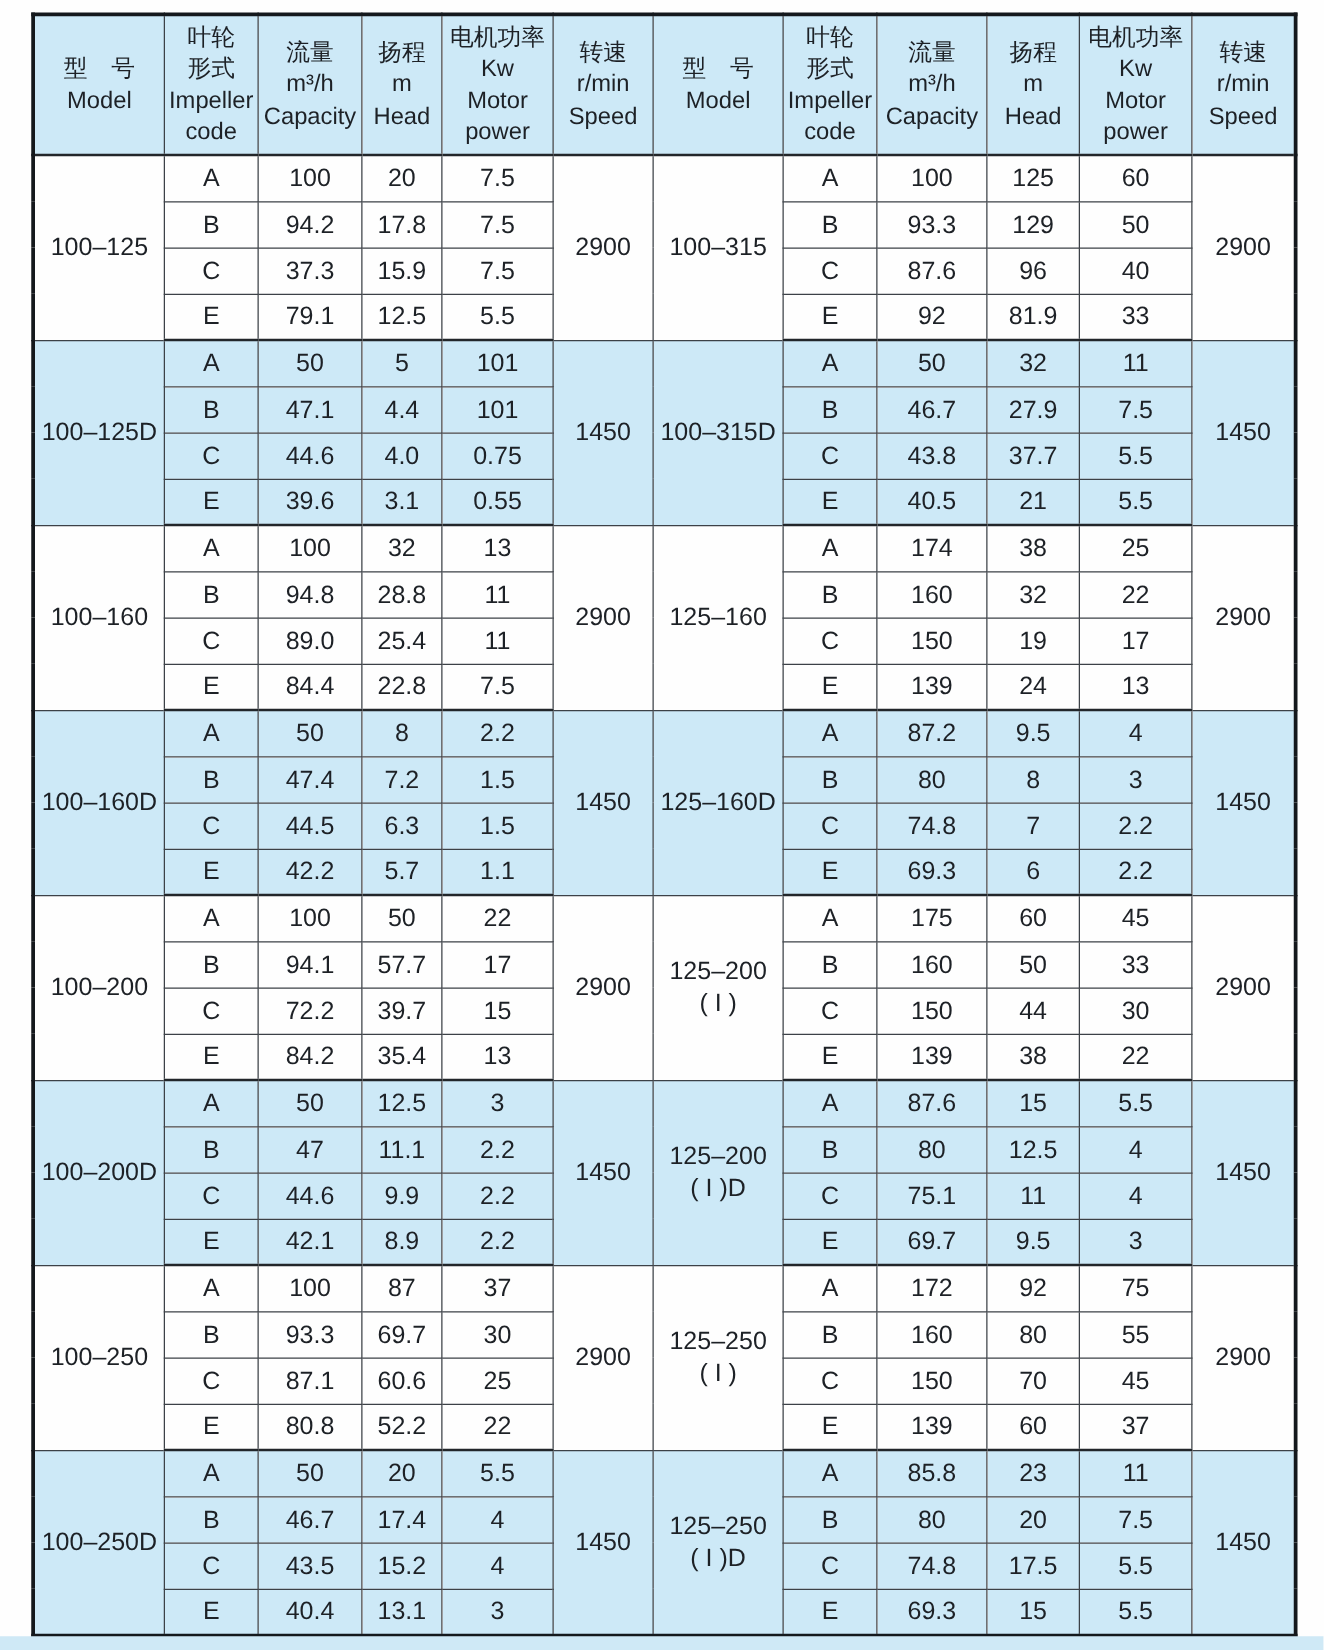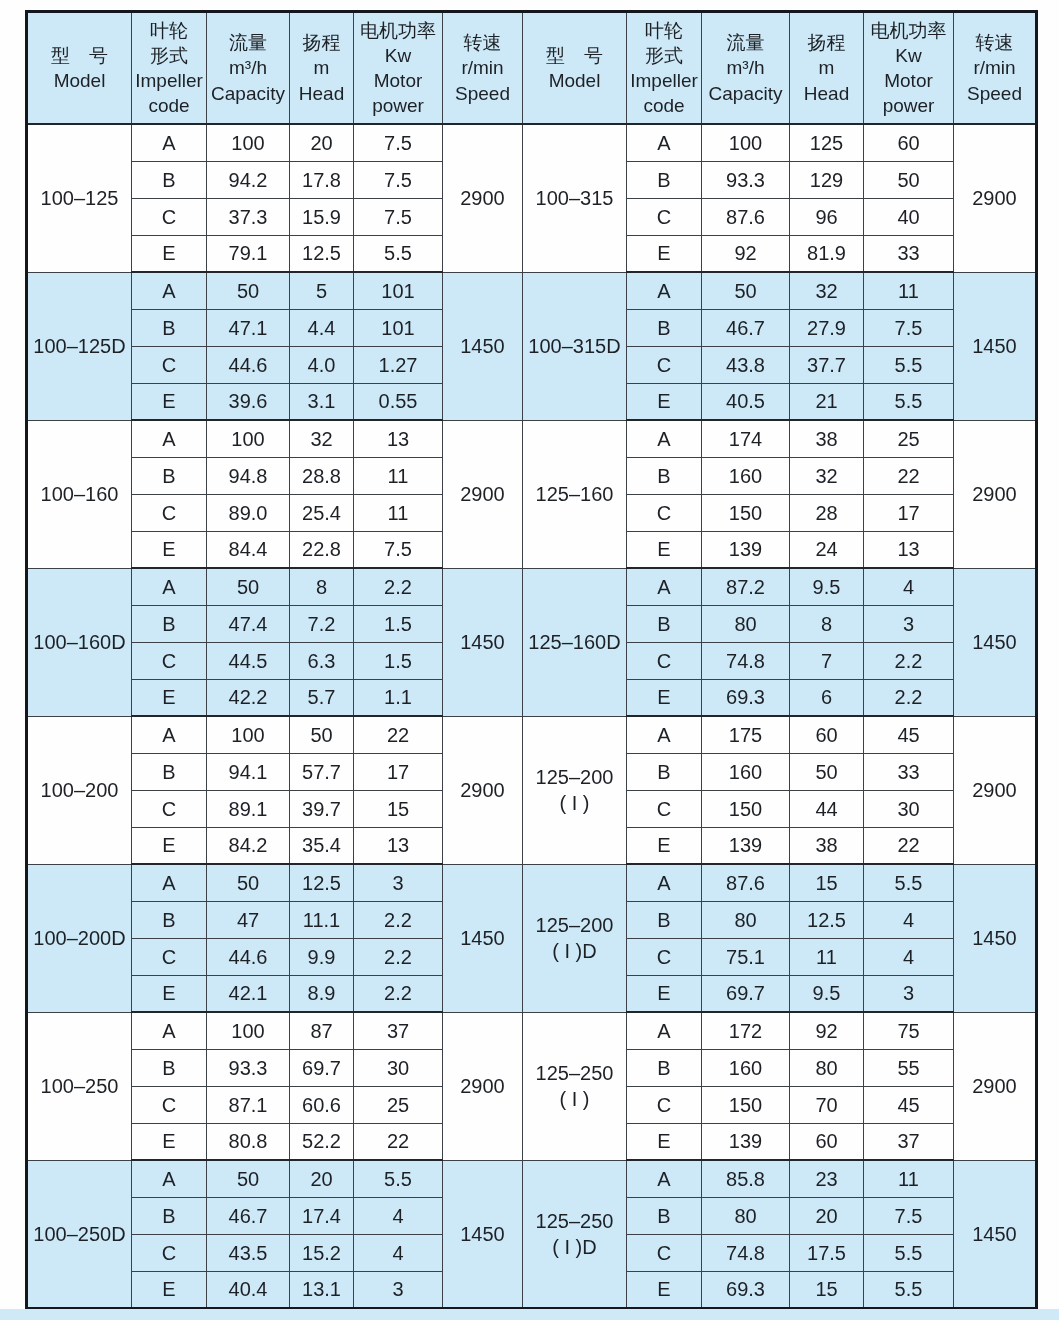--- a/index.html
+++ b/index.html
@@ -192,21 +192,21 @@
           <td class="value-cell shaded">101</td>
           <td class="impeller-cell shaded">B</td>
           <td class="value-cell shaded">46.7</td>
           <td class="value-cell shaded">27.9</td>
           <td class="value-cell shaded">7.5</td>
         </tr>
         <tr>
           <td class="impeller-cell shaded">C</td>
           <td class="value-cell shaded">44.6</td>
           <td class="value-cell shaded">4.0</td>
-          <td class="value-cell shaded">1.27</td>
+          <td class="value-cell shaded">0.75</td>
           <td class="impeller-cell shaded">C</td>
           <td class="value-cell shaded">43.8</td>
           <td class="value-cell shaded">37.7</td>
           <td class="value-cell shaded">5.5</td>
         </tr>
         <tr class="group-end">
           <td class="impeller-cell shaded">E</td>
           <td class="value-cell shaded">39.6</td>
           <td class="value-cell shaded">3.1</td>
           <td class="value-cell shaded">0.55</td>
@@ -239,21 +239,21 @@
           <td class="value-cell">32</td>
           <td class="value-cell">22</td>
         </tr>
         <tr>
           <td class="impeller-cell">C</td>
           <td class="value-cell">89.0</td>
           <td class="value-cell">25.4</td>
           <td class="value-cell">11</td>
           <td class="impeller-cell">C</td>
           <td class="value-cell">150</td>
-          <td class="value-cell">28</td>
+          <td class="value-cell">19</td>
           <td class="value-cell">17</td>
         </tr>
         <tr class="group-end">
           <td class="impeller-cell">E</td>
           <td class="value-cell">84.4</td>
           <td class="value-cell">22.8</td>
           <td class="value-cell">7.5</td>
           <td class="impeller-cell">E</td>
           <td class="value-cell">139</td>
           <td class="value-cell">24</td>
@@ -323,21 +323,21 @@
           <td class="value-cell">94.1</td>
           <td class="value-cell">57.7</td>
           <td class="value-cell">17</td>
           <td class="impeller-cell">B</td>
           <td class="value-cell">160</td>
           <td class="value-cell">50</td>
           <td class="value-cell">33</td>
         </tr>
         <tr>
           <td class="impeller-cell">C</td>
-          <td class="value-cell">89.1</td>
+          <td class="value-cell">72.2</td>
           <td class="value-cell">39.7</td>
           <td class="value-cell">15</td>
           <td class="impeller-cell">C</td>
           <td class="value-cell">150</td>
           <td class="value-cell">44</td>
           <td class="value-cell">30</td>
         </tr>
         <tr class="group-end">
           <td class="impeller-cell">E</td>
           <td class="value-cell">84.2</td>

